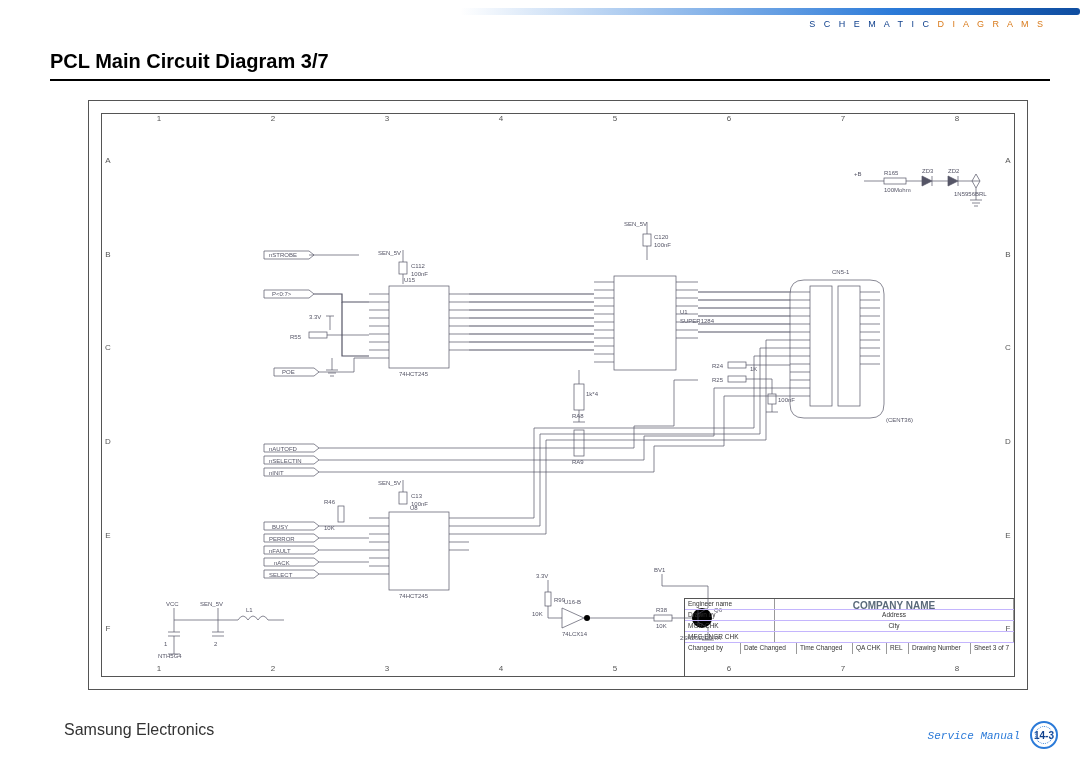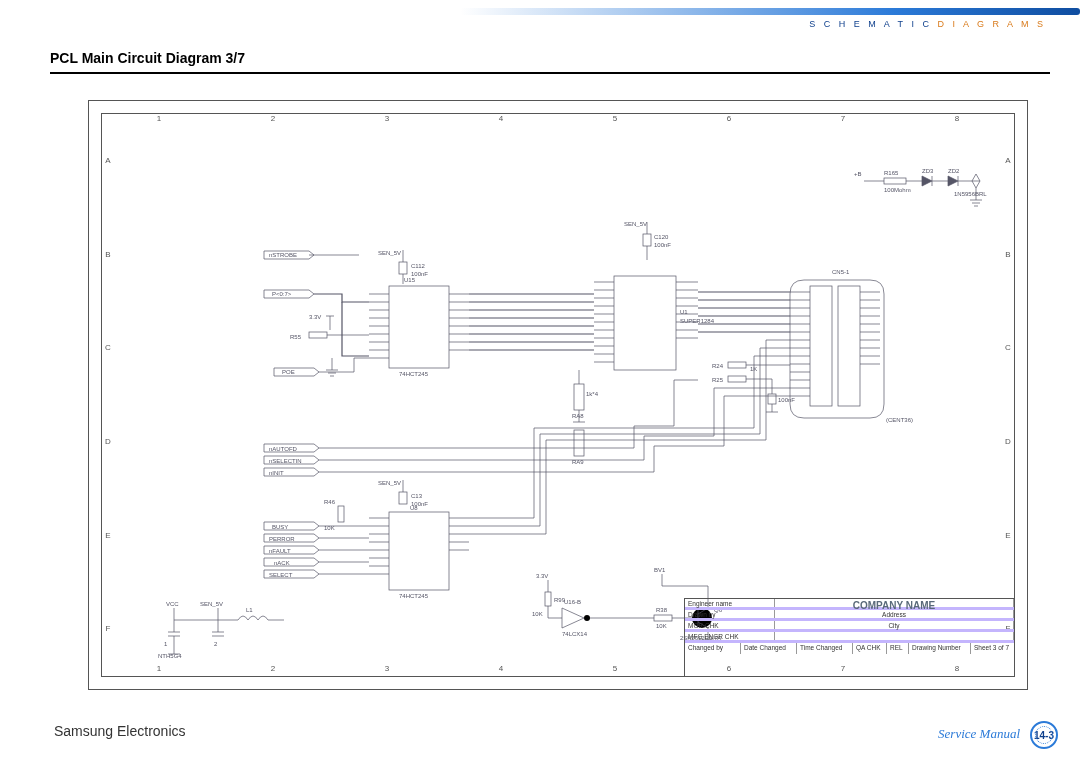--- a/index.html
+++ b/index.html
@@ -20,21 +20,21 @@
   }
   .topstrip .label {
     position: absolute; top: 19px; right: 34px;
     font-size: 9px; letter-spacing: 3px; font-weight: normal;
   }
   .topstrip .label .sch { color: #0e3f8c; }
   .topstrip .label .dia { color: #d97a1a; }
 
   .page-title {
     position: absolute; top: 50px; left: 50px;
-    font-size: 14px; font-weight: bold; color: #000;
+    font-size: 20px; font-weight: bold; color: #000;
   }
   .page-title::after {
     content:""; display:block; height:2px; background:#000; width:1000px; margin-top:6px;
   }
 
   
   .frame {
     position: absolute; left: 88px; top: 100px; width: 940px; height: 590px;
     border: 1px solid #555;
   }
@@ -51,41 +51,41 @@
   .rowlet-l, .rowlet-r { height:16.66%; width:12px; line-height:16.66%; }
   .rowlet-l { left:0; }
   .rowlet-r { right:0; }
 
   
   .titleblock {
     position:absolute; right:0; bottom:0; width:330px; height:78px;
     border-top:1px solid #555; border-left:1px solid #555;
     font-size:6.5px; color:#333;
   }
-  .titleblock .row { border-bottom:3px solid #c4b5fd; height:11px; display:flex; }
+  .titleblock .row { border-bottom:1px solid #c4b5fd; height:11px; display:flex; }
   .titleblock .row:last-child { border-bottom:none; }
   .titleblock .c { border-right:1px solid #999; padding:1px 3px; white-space:nowrap; }
   .titleblock .big { font-size:10px; font-weight:bold; color:#5a6a7a; text-align:center; }
   .titleblock .titlecell { font-size:9px; font-weight:bold; color:#5a6a7a; }
 
   
   .sch-svg { position:absolute; left:12px; top:12px; width:916px; height:566px; }
   .sch-svg text { font-size:7px; fill:#556; font-family:Arial; }
   .sch-svg .lbl { font-size:6px; }
   .sch-svg line, .sch-svg rect, .sch-svg polyline, .sch-svg path, .sch-svg polygon {
     stroke:#556; stroke-width:0.7; fill:none;
   }
   .sch-svg .chip { fill:#fff; }
   .sch-svg .pin { stroke:#556; }
   .sch-svg .filled { fill:#556; }
   .sch-svg .bus { stroke-width:1.2; }
 
   
-  .footer-l { position:absolute; left:54px; bottom:24px; font-size:14px; color:#333; }
-  .footer-r { position:absolute; right:60px; bottom:21px; font-size:13px; font-style:italic; color:#2b7ad8; font-family:Liberation Serif, serif; }
+  .footer-l { position:absolute; left:64px; bottom:24px; font-size:16px; color:#333; }
+  .footer-r { position:absolute; right:60px; bottom:21px; font-size:11px; font-style:italic; color:#2b7ad8; font-family:Liberation Mono, monospace; }
   .pagenum-circle {
     position:absolute; right:22px; bottom:14px; width:28px; height:28px;
     border:2px solid #2b7ad8; border-radius:50%;
     display:flex; align-items:center; justify-content:center;
     font-size:10px; font-weight:bold; color:#0e3f8c;
   }
   .pagenum-circle::before {
     content:""; position:absolute; inset:3px; border:1px dotted #2b7ad8; border-radius:50%;
   }
 </style>

